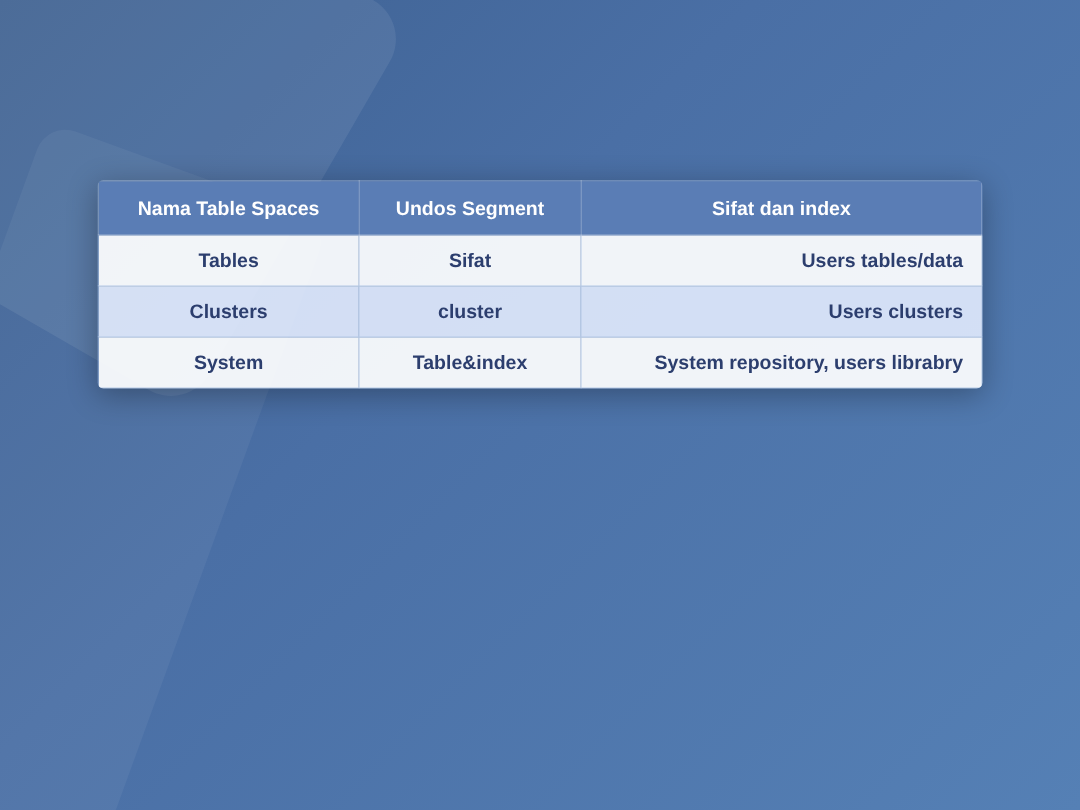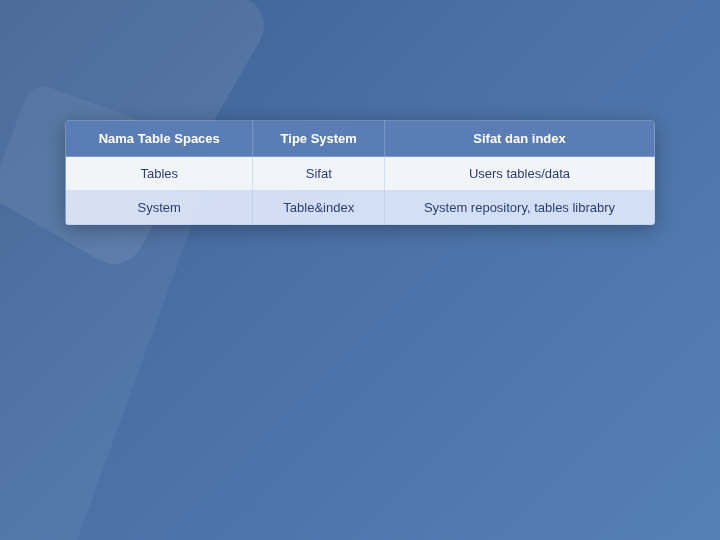--- a/index.html
+++ b/index.html
@@ -79,48 +79,54 @@
     tbody tr:nth-child(even) {
       background: rgba(230,238,255,0.88);
     }
 
     tbody td {
       padding: 9px 12px;
       text-align: center;
       color: #2c3e6e;
       font-size: 13px;
       border: 1px solid rgba(180,200,230,0.5);
+      font-weight: bold;
     }
 
     tbody td:last-child {
-      text-align: center;
+      text-align: right;
     }
   </style>
 </head>
 <body>
 
 <div class="bg-overlay"></div>
 <div class="deco-shape deco-shape-1"></div>
 <div class="deco-shape deco-shape-2"></div>
 
 <div class="table-container">
   <table>
     <thead>
       <tr>
         <th>Nama Table Spaces</th>
-        <th>Tipe System</th>
+        <th>Undos Segment</th>
         <th>Sifat dan index</th>
       </tr>
     </thead>
     <tbody id="table-body">
     <tr>
           <td>Tables</td>
           <td>Sifat</td>
           <td>Users tables/data</td>
         </tr>
         <tr>
+          <td>Clusters</td>
+          <td>cluster</td>
+          <td>Users clusters</td>
+        </tr>
+        <tr>
           <td>System</td>
           <td>Table&amp;index</td>
-          <td>System repository, tables librabry</td>
+          <td>System repository, users librabry</td>
         </tr>
       </tbody>
   </table>
 </div>
 
 </body></html>

